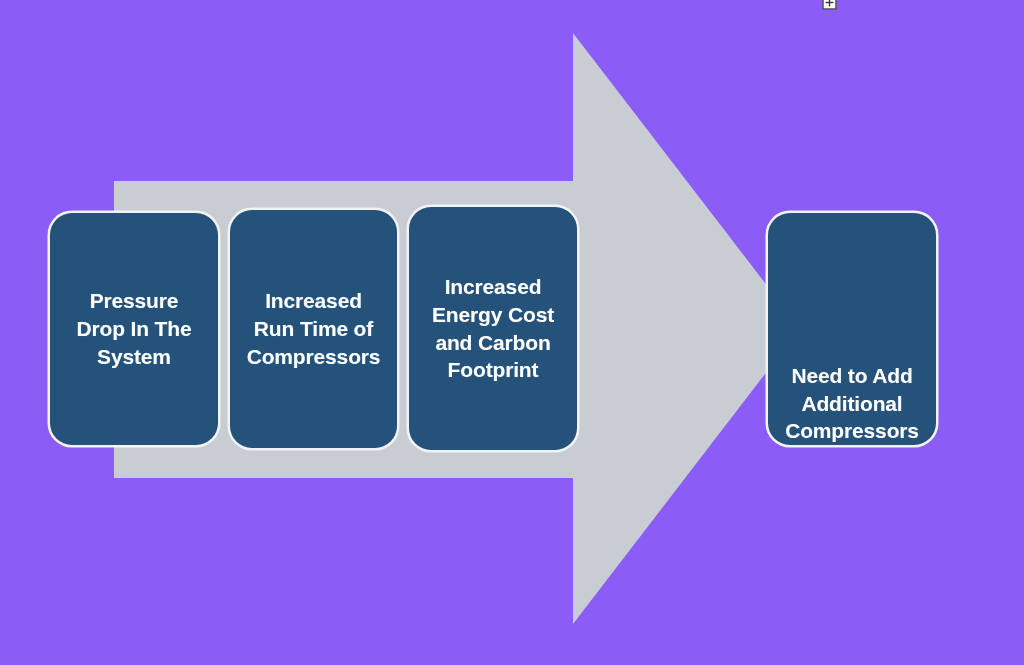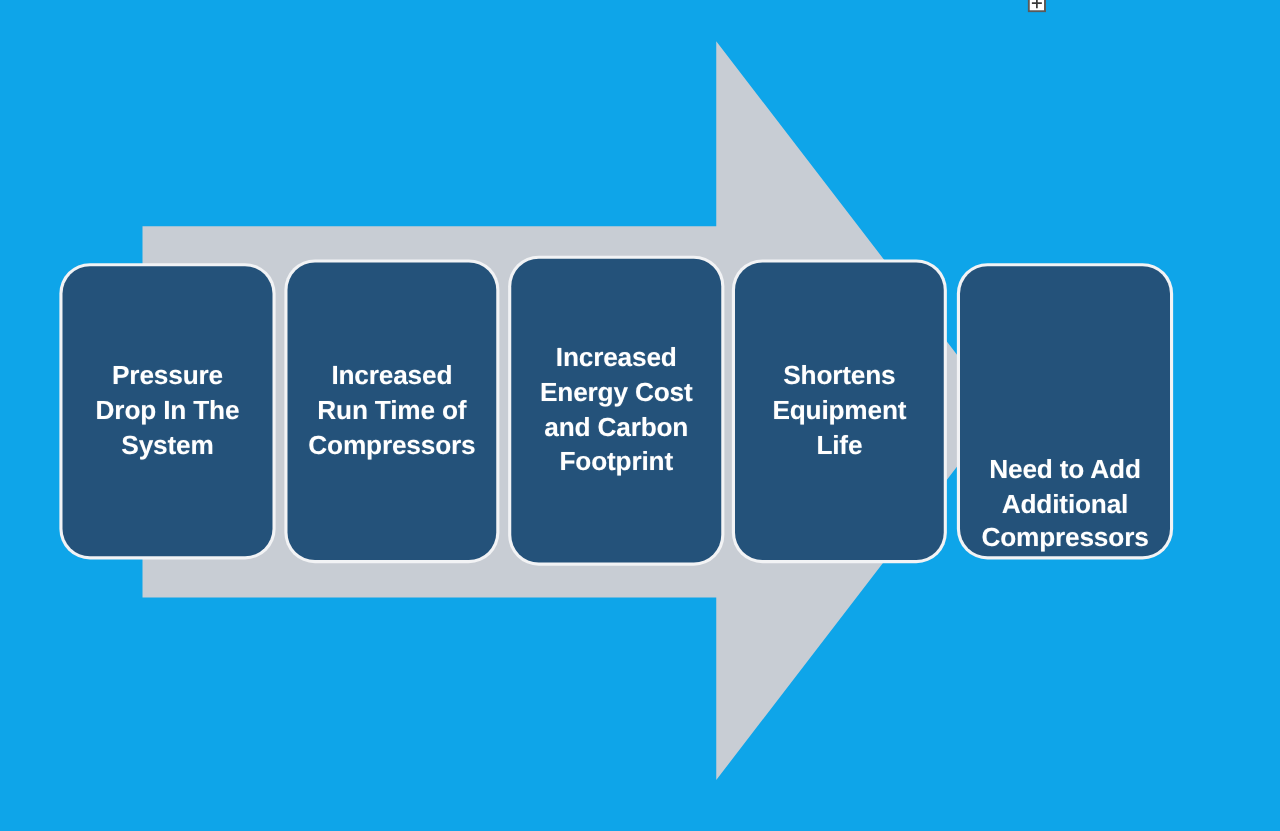--- a/index.html
+++ b/index.html
@@ -8,21 +8,21 @@
     padding: 0;
     background: #ffffff;
   }
   body {
     font-family: "Liberation Sans", sans-serif;
   }
   #canvas {
     position: relative;
     width: 1024px;
     height: 665px;
-    background: #0ea5e9;
+    background: #8b5cf6;
     overflow: hidden;
   }
   #arrow-layer {
     position: absolute;
     left: 0;
     top: 0;
     width: 1024px;
     height: 665px;
   }
   #steps-layer {
@@ -85,25 +85,20 @@
 Compressors</span>
     </div>
 
     <div class="step-box" style="left:409px; top:207px; width:168px; height:243px;">
       <span class="step-label">Increased
 Energy Cost
 and Carbon
 Footprint</span>
     </div>
 
-    <div class="step-box" style="left:588px; top:210px; width:167px; height:238px;">
-      <span class="step-label">Shortens
-Equipment
-Life</span>
-    </div>
 
     <div class="step-box" style="left:768px; top:213px; width:168px; height:232px;align-items:flex-end;">
       <span class="step-label">Need to Add
 Additional
 Compressors</span>
     </div>
 
   </div>
 
   <svg id="handle-icon" viewBox="0 0 15 15" xmlns="http://www.w3.org/2000/svg">

